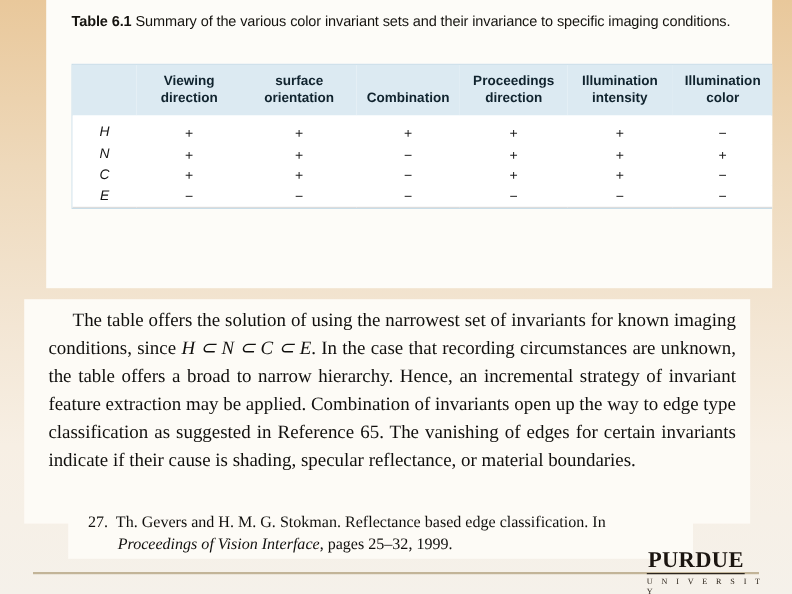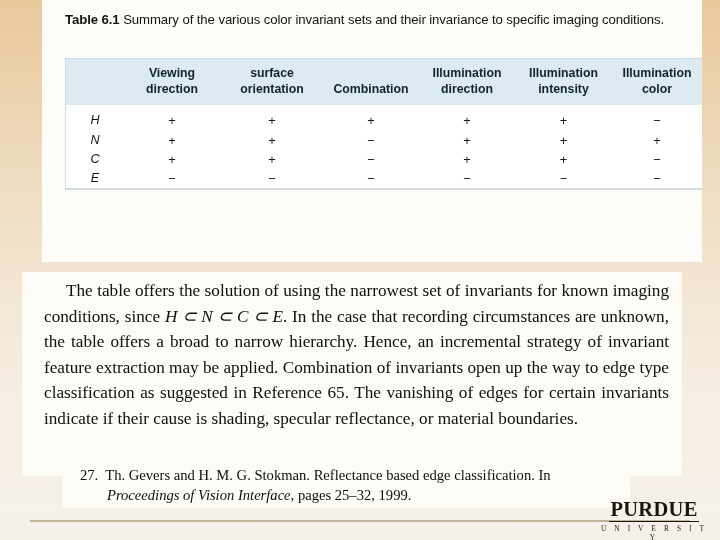--- a/index.html
+++ b/index.html
@@ -111,22 +111,21 @@
     font-family:"Liberation Sans", sans-serif;
     font-size:17px;color:#2c2a6b;opacity:0.33;
     letter-spacing:0.2px;white-space:nowrap;
   }
   #footer-rule{
     position:absolute;left:30px;top:520px;width:660px;height:2px;
     background:#b9a98a;opacity:0.85;
   }
   
   #purdue-logo{
-    position:absolute;left:600px;top:498px;width:108px;height:36px;
-    text-align:center;
+    position:absolute;left:588px;top:498px;width:108px;height:36px;
   }
   #purdue-word{
     font-family:"Liberation Serif", serif;
     font-size:20.5px;font-weight:bold;color:#1b1510;
     letter-spacing:0.3px;line-height:22px;
     border-bottom:1.6px solid #1b1510;
     display:inline-block;padding:0 1px 1px 1px;
   }
   #purdue-sub{
     font-family:"Liberation Serif", serif;
@@ -158,21 +157,21 @@
           <col style="width:98px">
           <col style="width:95px">
           <col style="width:92px">
         </colgroup>
         <thead>
           <tr>
             <th class="corner"></th>
             <th>Viewing direction</th>
             <th>surface orientation</th>
             <th>Combination</th>
-            <th>Illumination direction</th>
+            <th>Proceedings direction</th>
             <th>Illumination intensity</th>
             <th>Illumination color</th>
           </tr>
         </thead>
         <tbody>
           <tr>
             <td class="rowlabel">H</td>
             <td class="sign">+</td>
             <td class="sign">+</td>
             <td class="sign">+</td>

